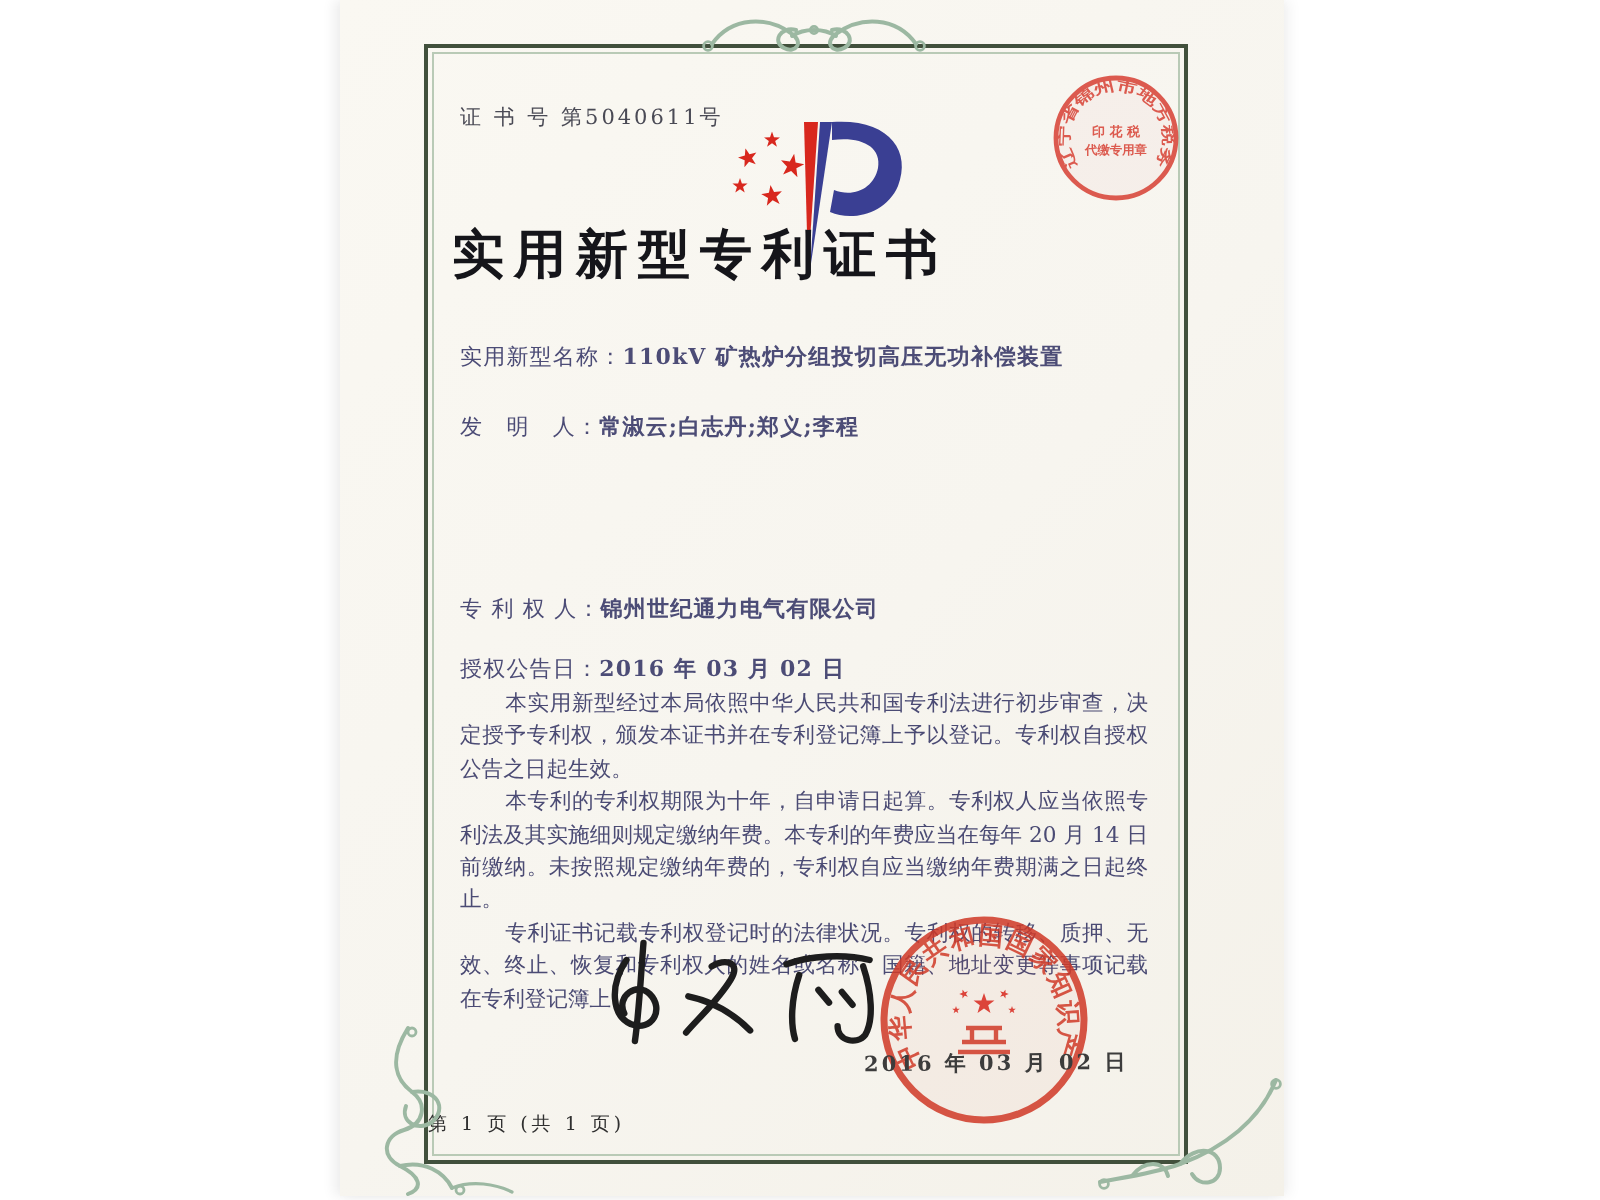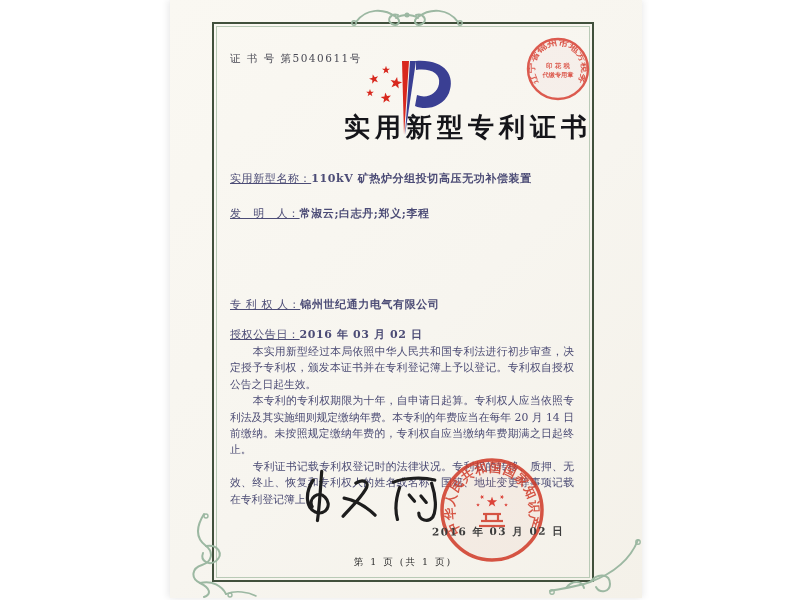--- a/index.html
+++ b/index.html
@@ -19,44 +19,44 @@
   .frame-inner{
     position:absolute;left:2px;top:2px;right:2px;bottom:2px;
     border:1px solid #b9cab6;pointer-events:none;
   }
   .cert-number{
     position:absolute;left:16px;top:28px;font-size:10.5px;color:#4a4a55;
     letter-spacing:1.5px;
   }
   .logo{position:absolute;left:138px;top:32px;width:108px;height:84px;}
   .title{
-    position:absolute;left:0;top:86px;width:100%;text-align:right;
+    position:absolute;left:12px;top:86px;width:100%;text-align:left;
     font-size:26px;font-weight:bold;color:#15151a;letter-spacing:5px;
   }
   .field-row{position:absolute;left:16px;font-size:11px;color:#4c4c76;letter-spacing:.6px;white-space:nowrap;}
-  .field-label{color:#4c4c76;text-decoration:underline;}
+  .field-label{color:#4c4c76;}
   .field-value{color:#4c4c76;font-weight:bold;}
   .paragraphs{
     position:absolute;left:16px;top:320px;width:344px;text-align:justify;
     font-size:10.8px;line-height:16.4px;color:#4b4b74;
   }
   .paragraphs p{margin:0;text-indent:2.1em;}
   .signer{
     position:absolute;left:17px;top:458px;font-size:12.5px;color:#262626;
     letter-spacing:3px;line-height:23px;
   }
   .signature-svg{position:absolute;left:80px;top:442px;width:160px;height:60px;z-index:4;}
   .official-seal{position:absolute;left:222px;top:430px;width:112px;height:112px;opacity:.86;z-index:2;}
   .seal-date{
     position:absolute;left:218px;top:501px;z-index:3;font-size:10.5px;font-weight:600;
     color:#3c3c3c;letter-spacing:1.5px;white-space:nowrap;transform:rotate(-.5deg);
   }
   .agency-seal{position:absolute;left:311px;top:12px;width:66px;height:66px;opacity:.82;z-index:2;}
   .page-footer{
-    position:absolute;left:0;top:532px;width:100%;text-align:center;
+    position:absolute;left:0;top:532px;width:100%;
     font-size:9.5px;color:#2f2f2f;letter-spacing:2px;
   }
   .ornament{position:absolute;z-index:3;}
   .orn-top{left:178px;top:4px;width:118px;height:28px;}
   .orn-bl{left:16px;top:512px;width:88px;height:86px;}
   .orn-br{left:376px;top:536px;width:96px;height:62px;}
 </style>
 </head>
 <body>
 

